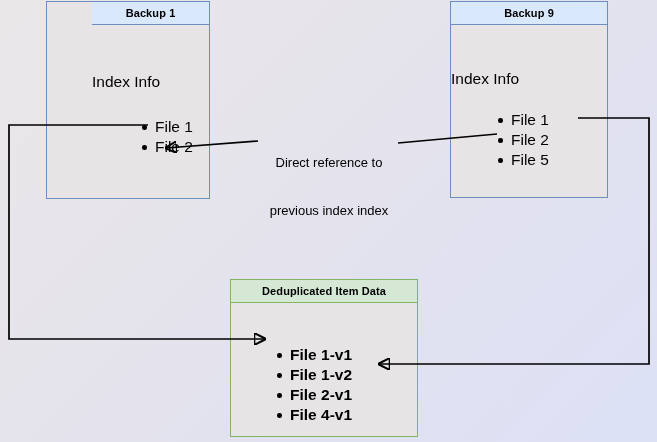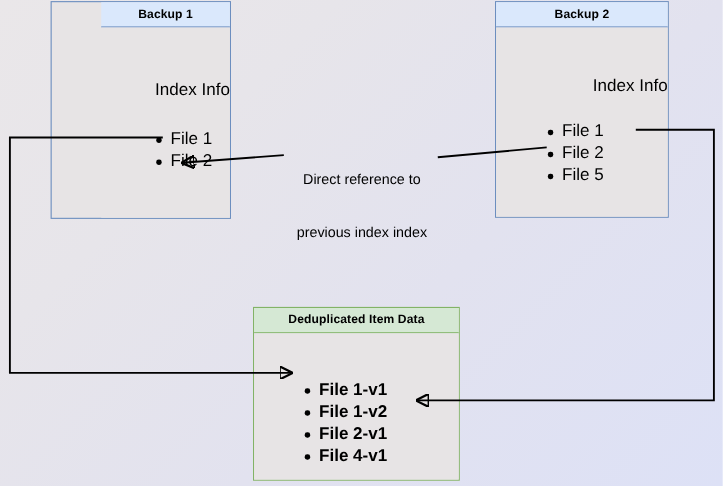--- a/index.html
+++ b/index.html
@@ -50,21 +50,21 @@
   }
   .node-body {
     position: relative;
     flex: 1;
     background: #e7e4e5;
   }
   .index-label {
     position: absolute;
     left: 0;
     right: 0;
-    text-align: right;
+    text-align: left;
     font-size: 15.5px;
     color: #000;
   }
   ul.file-list {
     position: absolute;
     margin: 0;
     padding: 0;
     list-style: none;
   }
   ul.file-list li {
@@ -116,21 +116,21 @@
     <div class="node-body">
       <div class="index-label" style="top:48px;">Index Info</div>
       <ul class="file-list" style="left:48px; top:92px;">
         <li>File 1</li>
         <li>File 2</li>
       </ul>
     </div>
   </div>
 
   <div class="node" id="node-backup2" style="left:450px; top:1px; width:158px; height:197px;">
-    <div class="node-header">Backup 2</div>
+    <div class="node-header">Backup 9</div>
     <div class="node-body">
       <div class="index-label" style="top:45px;">Index Info</div>
       <ul class="file-list" style="left:45px; top:85px;">
         <li>File 1</li>
         <li>File 2</li>
         <li>File 5</li>
       </ul>
     </div>
   </div>
 

